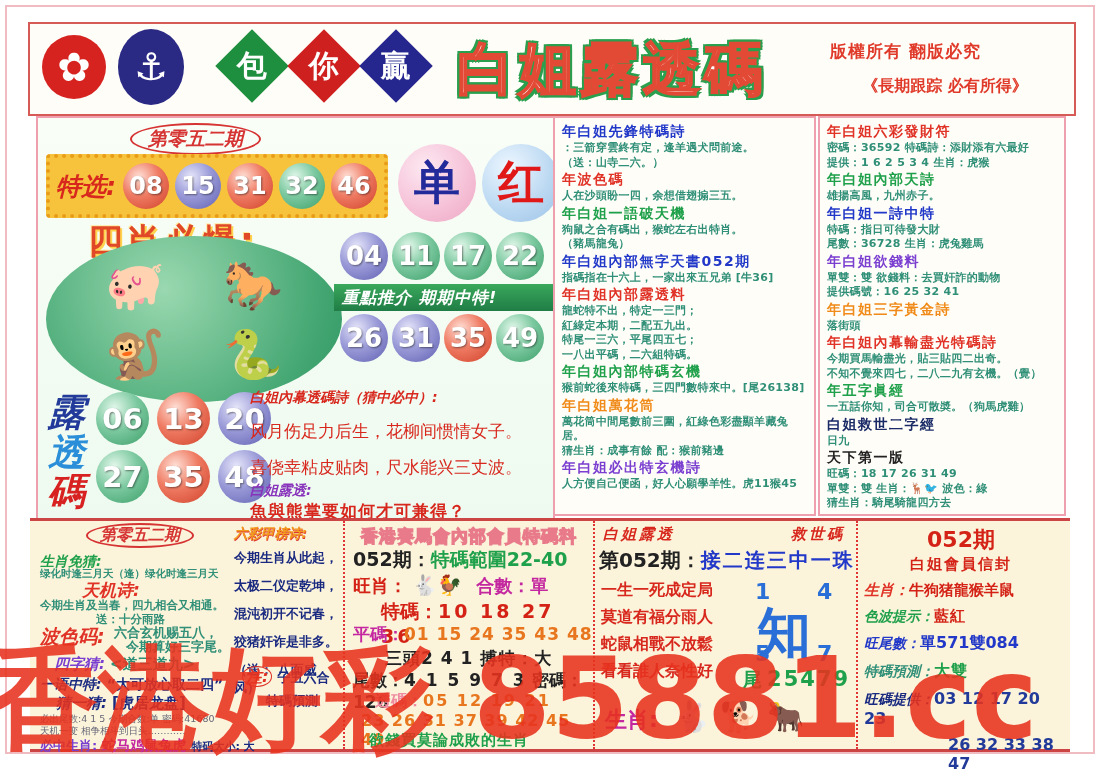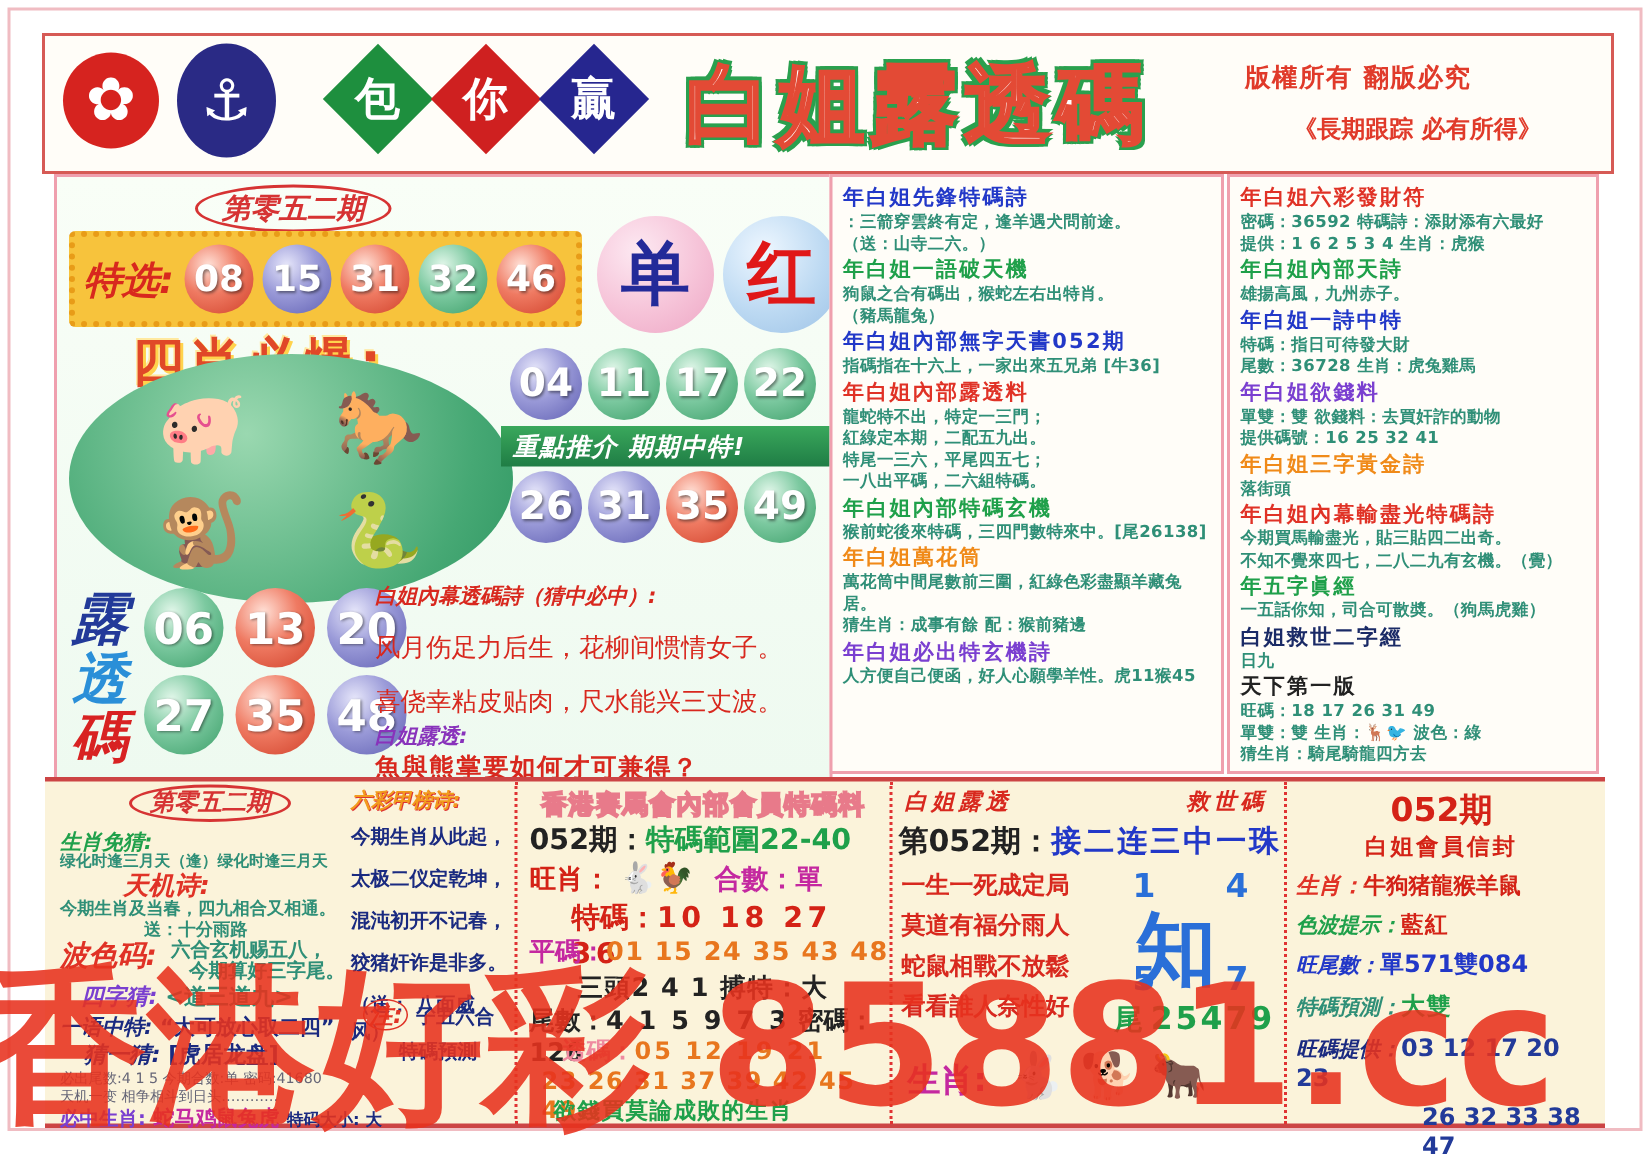--- a/index.html
+++ b/index.html
@@ -214,20 +214,24 @@
     </div>
   </div>
 
   <div class="abs mid-col">
     <div class="sec">
         <h3 class="t-blue">年白姐先鋒特碼詩</h3>
       <div class="ln">：三箭穿雲終有定，逢羊遇犬問前途。</div>
       <div class="ln">（送：山寺二六。）</div>
       </div>
     <div class="sec">
+        <h3 class="t-red">年波色碼</h3>
+      <div class="ln">人在沙頭盼一四，余想借翅搧三五。</div>
+      </div>
+    <div class="sec">
         <h3 class="t-green">年白姐一語破天機</h3>
       <div class="ln">狗鼠之合有碼出，猴蛇左右出特肖。</div>
       <div class="ln">（豬馬龍兔）</div>
       </div>
     <div class="sec">
         <h3 class="t-blue">年白姐內部無字天書052期</h3>
       <div class="ln">指碼指在十六上，一家出來五兄弟 [牛36]</div>
       </div>
     <div class="sec">
         <h3 class="t-red">年白姐內部露透料</h3>

